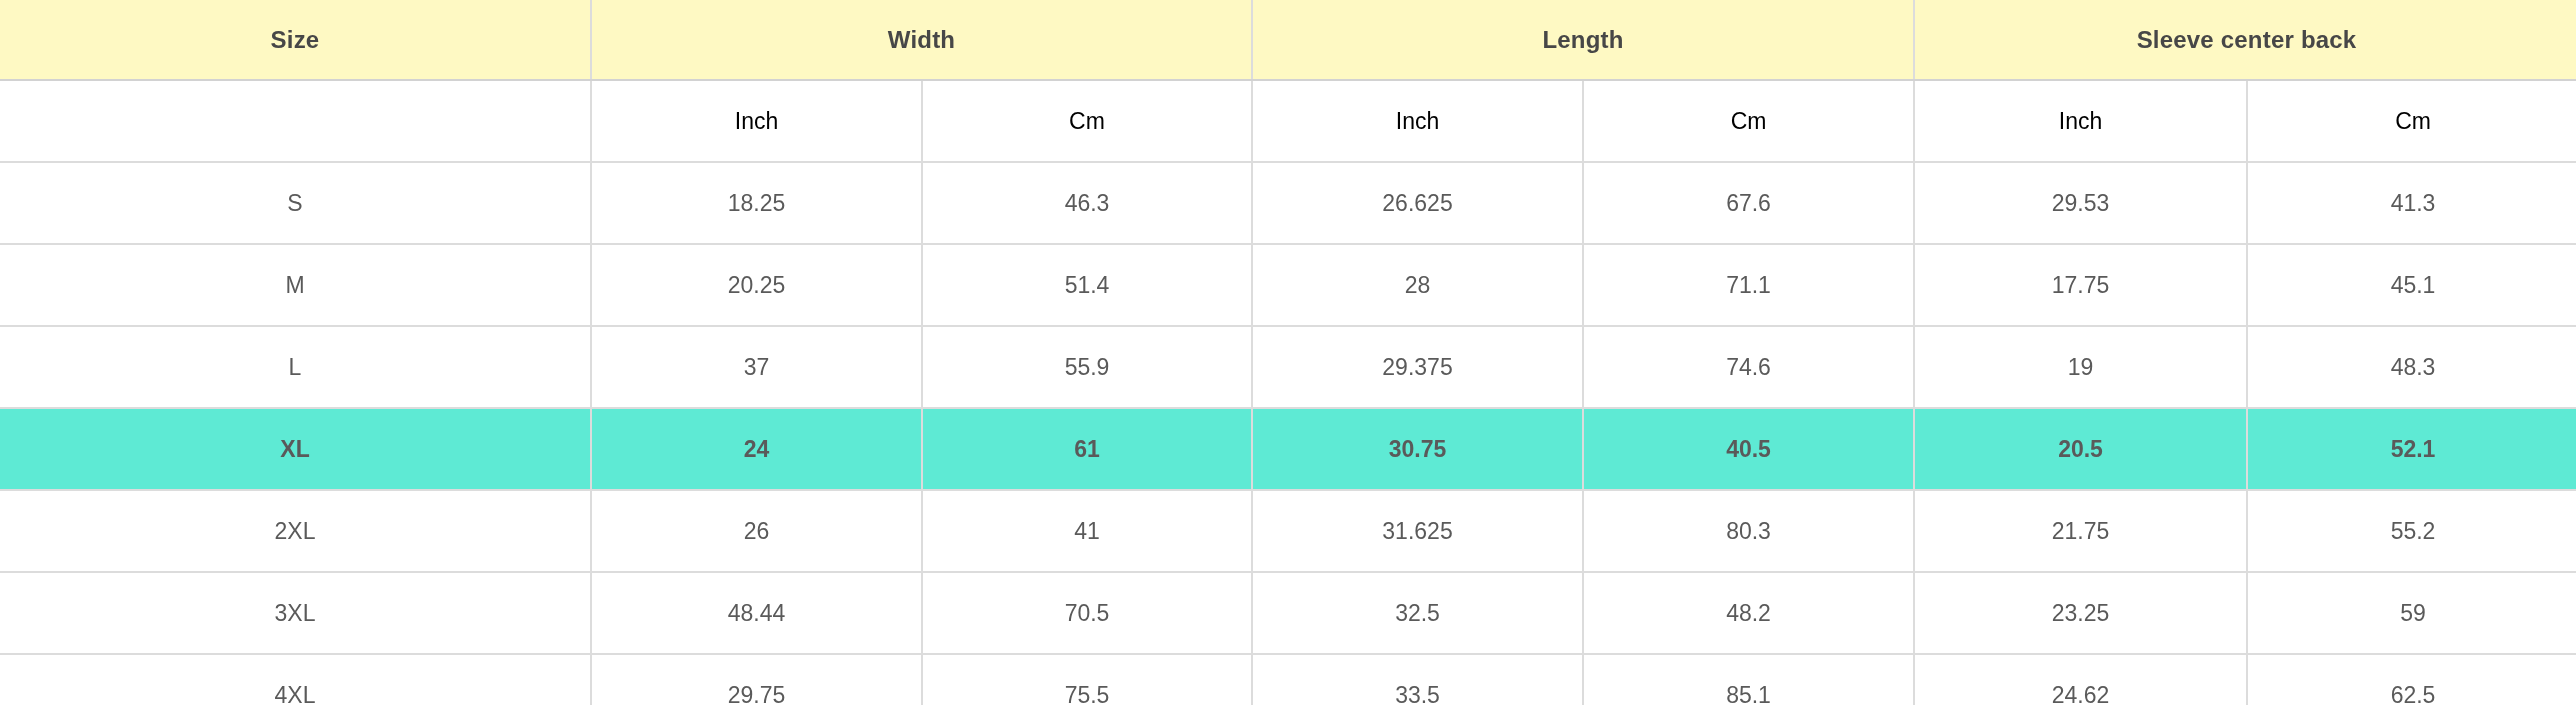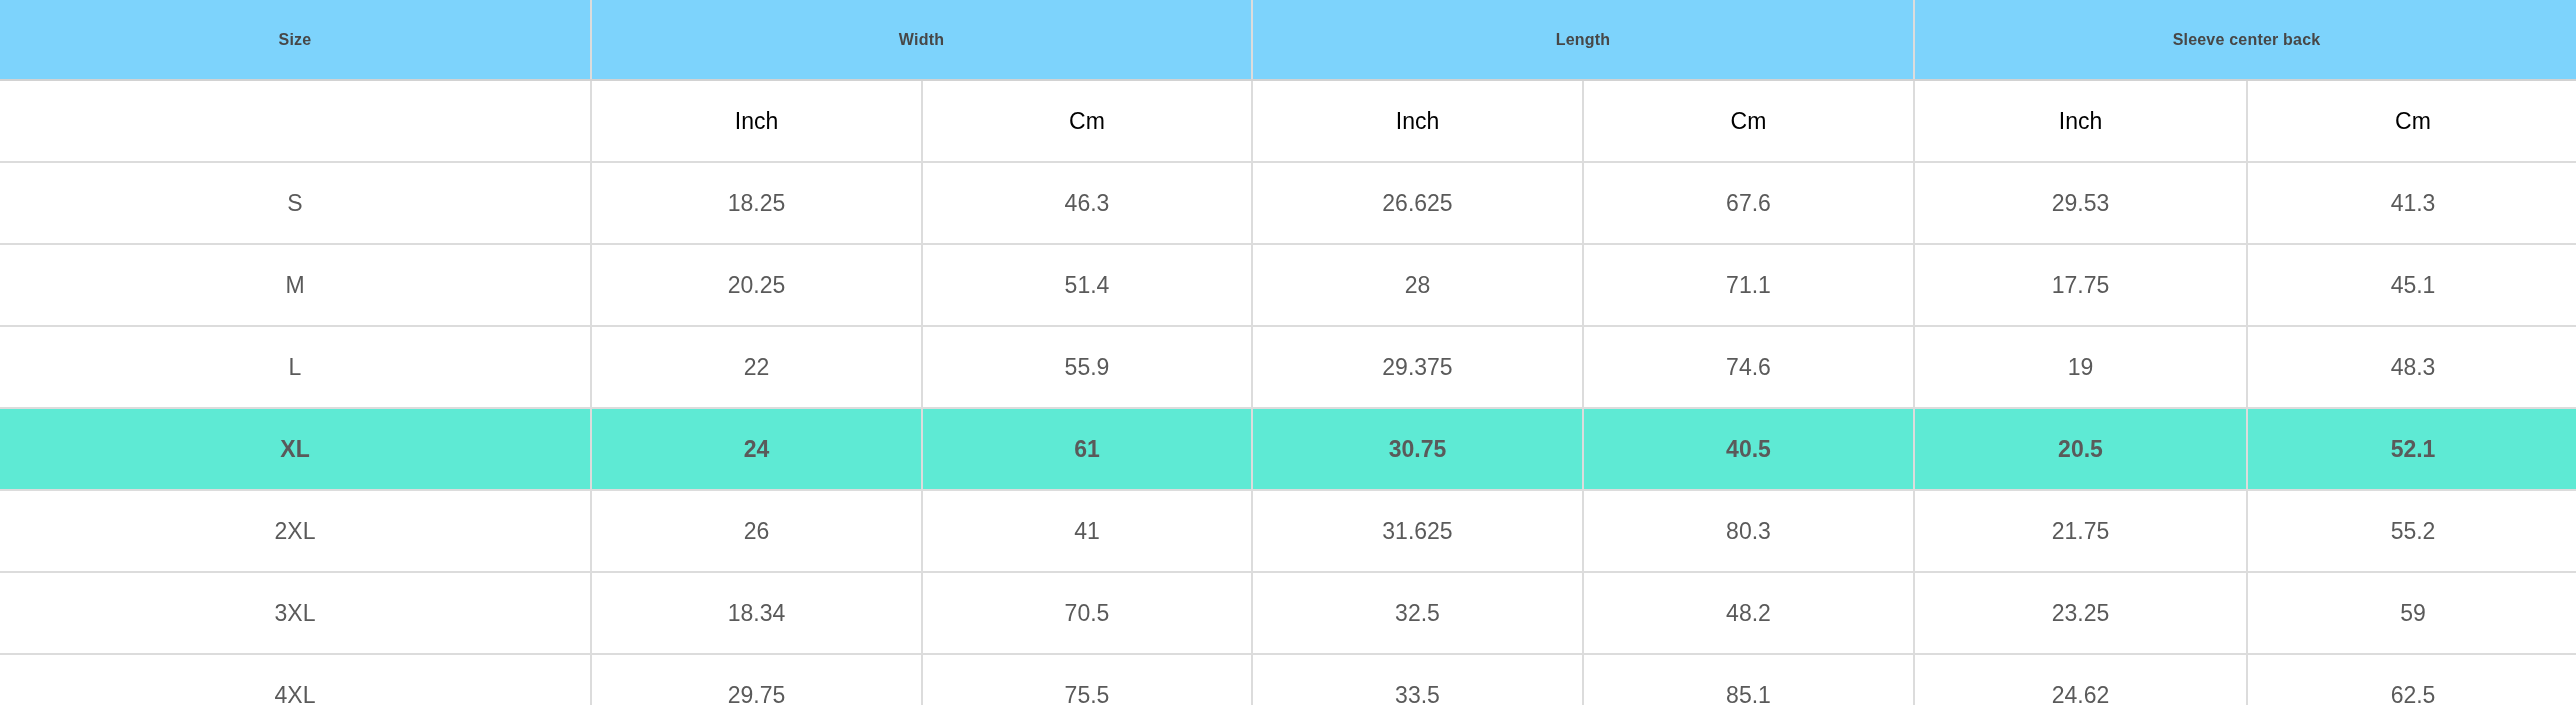--- a/index.html
+++ b/index.html
@@ -32,23 +32,23 @@
   table.size-chart col.c-size    { width: 591px; }
   table.size-chart col.c-unit    { width: 331px; }
   table.size-chart col.c-unit-b  { width: 330px; }
   table.size-chart col.c-unit-c  { width: 331px; }
   table.size-chart col.c-unit-d  { width: 331px; }
   table.size-chart col.c-unit-e  { width: 333px; }
   table.size-chart col.c-unit-f  { width: 331px; }
 
   
   tr.group-header > th {
-    background: #7dd3fc;
+    background: #fef9c3;
     height: 79px;
-    font-size: 16px;
+    font-size: 24px;
     font-weight: bold;
     color: #474747;
     text-align: center;
     vertical-align: middle;
     border-right: 2.7px solid #dcdcdc;
     border-bottom: 2.7px solid #d2d2d2;
     padding: 0 9.2px;
     letter-spacing: 0.2px;
   }
   tr.group-header > th:last-child { border-right: none; }
@@ -138,21 +138,21 @@
           <td>M</td>
           <td>20.25</td>
           <td>51.4</td>
           <td>28</td>
           <td>71.1</td>
           <td>17.75</td>
           <td>45.1</td>
         </tr>
         <tr class="data-row">
           <td>L</td>
-          <td>22</td>
+          <td>37</td>
           <td>55.9</td>
           <td>29.375</td>
           <td>74.6</td>
           <td>19</td>
           <td>48.3</td>
         </tr>
         <tr class="data-row highlighted">
           <td>XL</td>
           <td>24</td>
           <td>61</td>
@@ -165,21 +165,21 @@
           <td>2XL</td>
           <td>26</td>
           <td>41</td>
           <td>31.625</td>
           <td>80.3</td>
           <td>21.75</td>
           <td>55.2</td>
         </tr>
         <tr class="data-row">
           <td>3XL</td>
-          <td>18.34</td>
+          <td>48.44</td>
           <td>70.5</td>
           <td>32.5</td>
           <td>48.2</td>
           <td>23.25</td>
           <td>59</td>
         </tr>
         <tr class="data-row">
           <td>4XL</td>
           <td>29.75</td>
           <td>75.5</td>

